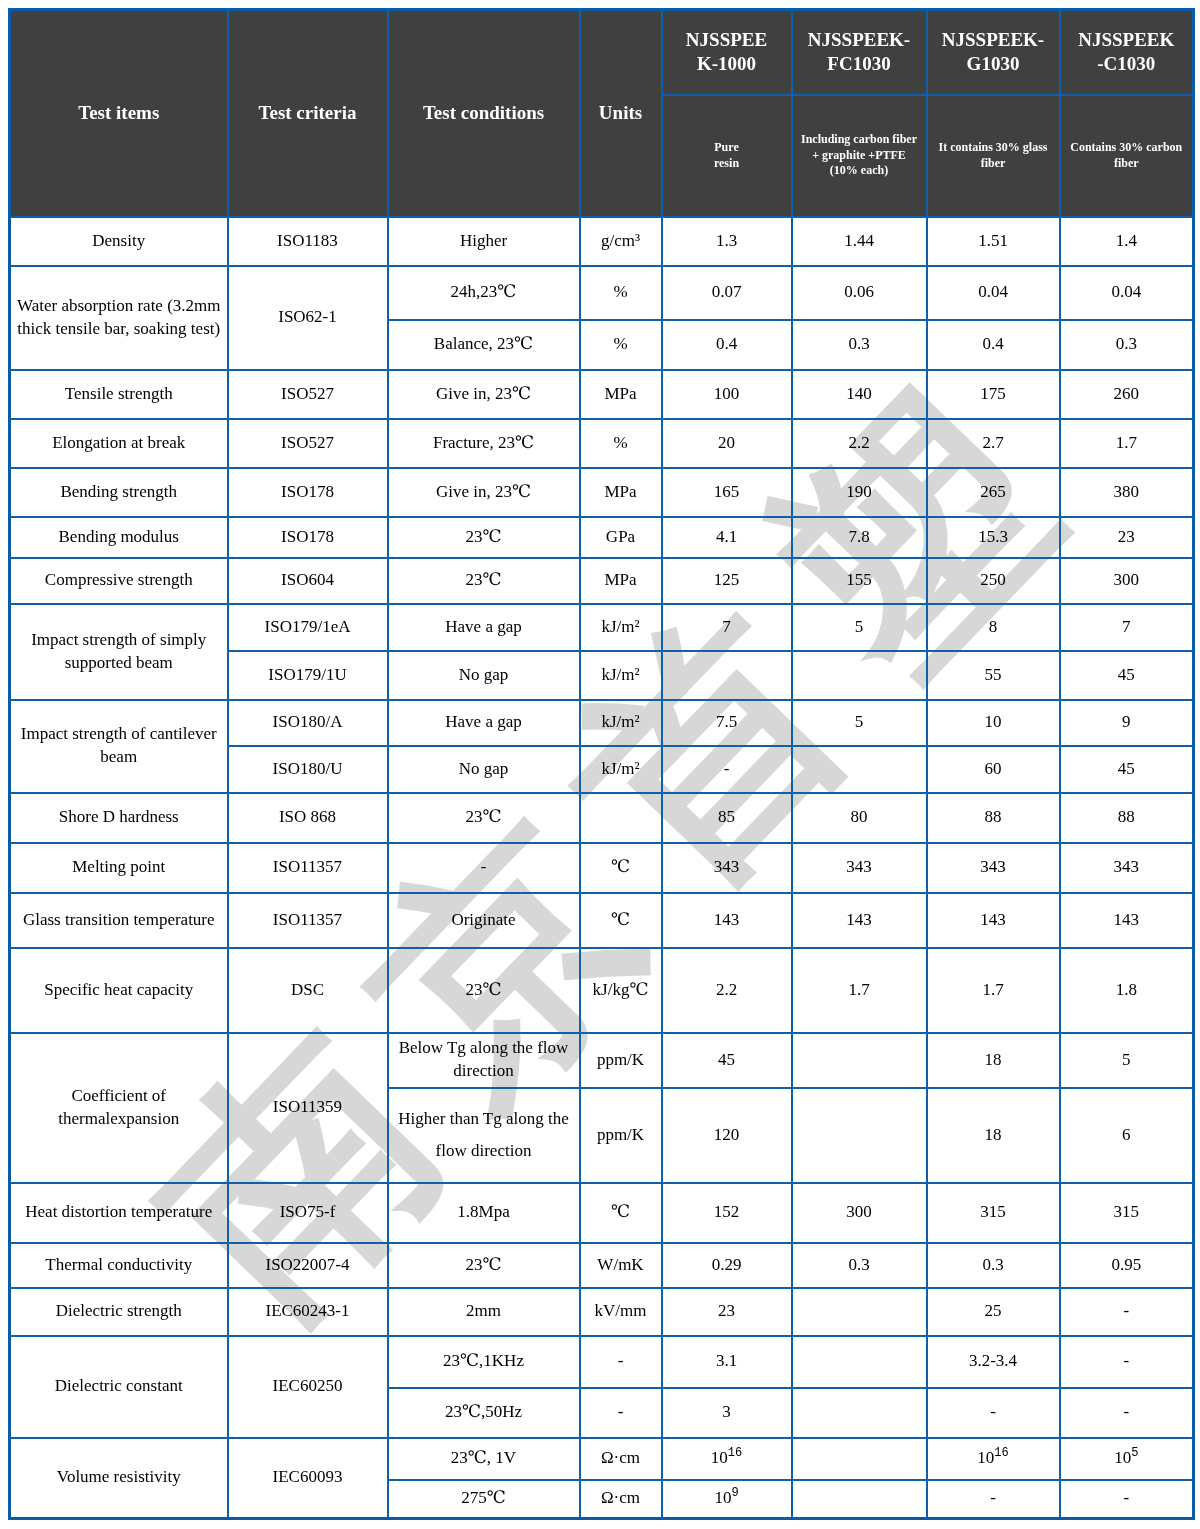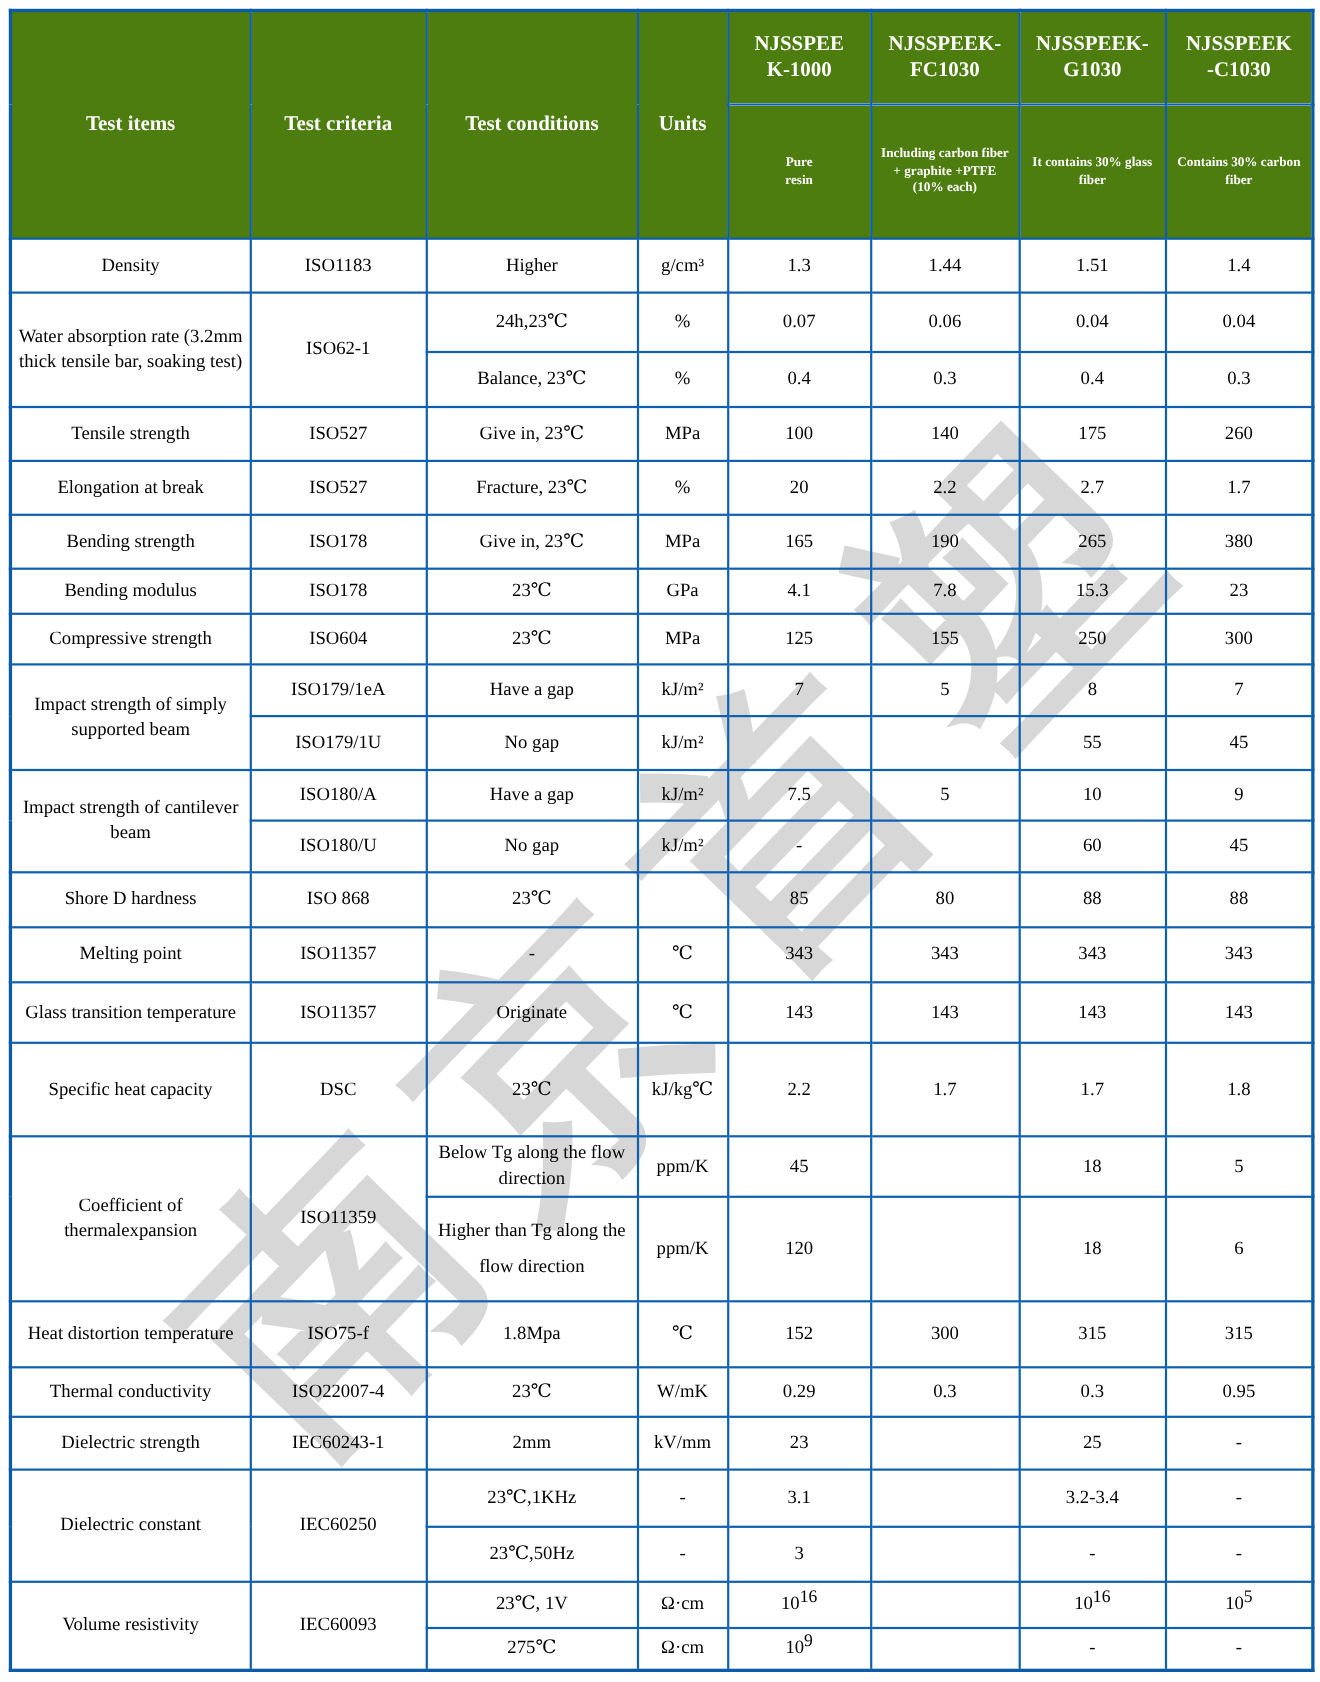--- a/index.html
+++ b/index.html
@@ -37,29 +37,29 @@
     text-align:center;
     vertical-align:middle;
     padding:2px 6px;
     color:#000000;
     font-size:17px;
     line-height:1.35;
     background:transparent;
     overflow:hidden;
   }
   table.spec thead th{
-    background:#4d7c0f;
+    background:#404040;
     color:#ffffff;
     font-weight:bold;
     font-size:19px;
     white-space:pre-line;
     line-height:1.3;
   }
   table.spec thead th.desc{font-size:12px;}
-  table.spec td sup{font-size:16px;line-height:0;}
+  table.spec td sup{font-size:12px;line-height:0;font-family:Liberation Mono, monospace;}
   
   col.c0{width:218px}col.c1{width:160px}col.c2{width:192px}col.c3{width:82px}
   col.c4{width:130px}col.c5{width:135px}col.c6{width:133px}col.c7{width:134px}
   
   tr.h0{height:85px} tr.h1{height:122px}
   
   tr.r0{height:49px} tr.r1{height:54px} tr.r2{height:50px} tr.r3{height:49px}
   tr.r4{height:49px} tr.r5{height:49px} tr.r6{height:41px} tr.r7{height:46px}
   tr.r8{height:47px} tr.r9{height:49px} tr.r10{height:46px} tr.r11{height:47px}
   tr.r12{height:50px} tr.r13{height:50px} tr.r14{height:55px} tr.r15{height:85px}

